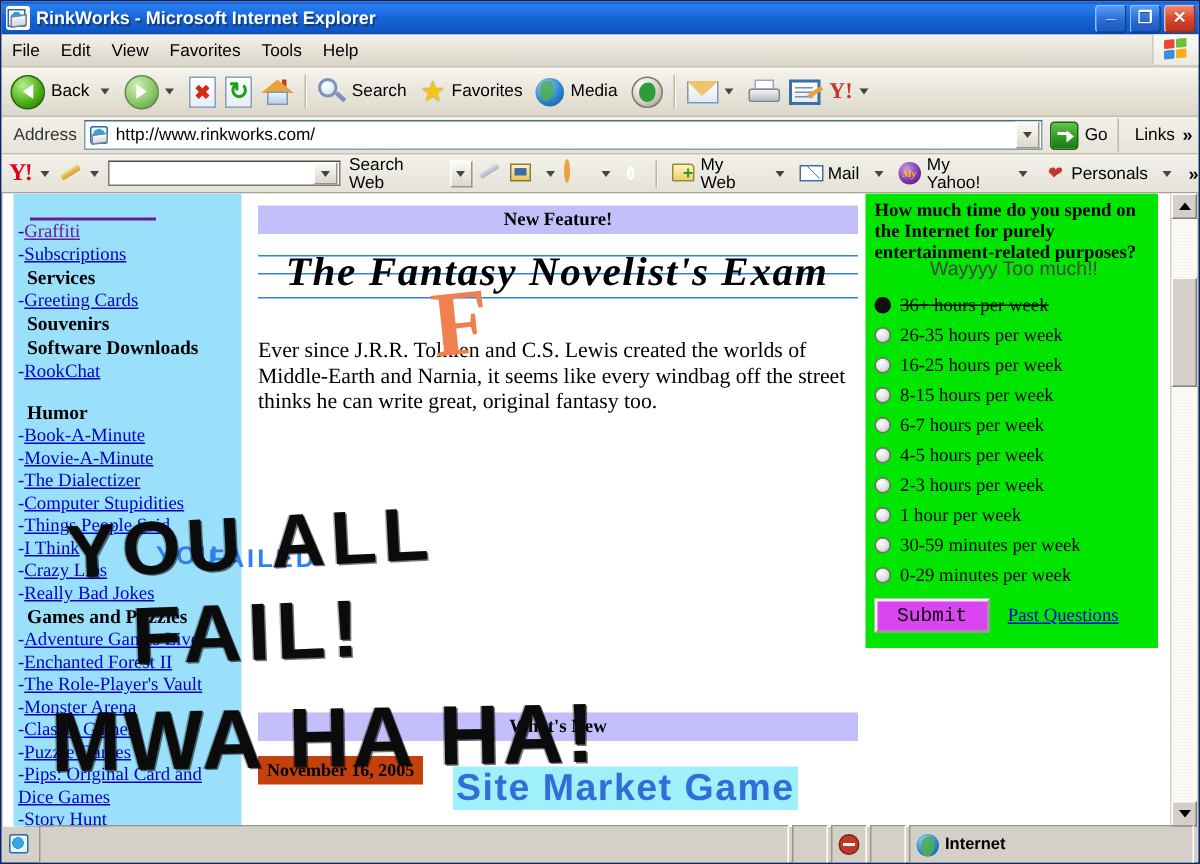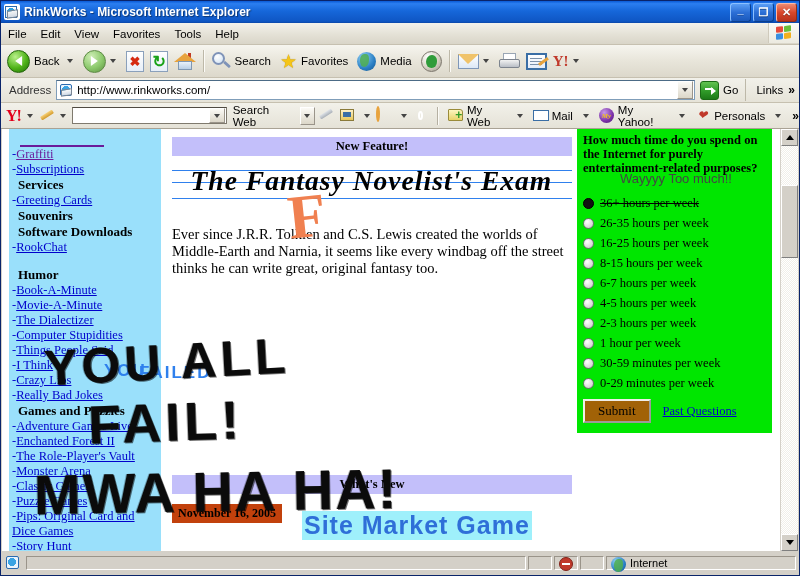--- a/index.html
+++ b/index.html
@@ -174,21 +174,21 @@
 
   
   .poll{position:absolute;left:575px;top:0;width:195px;background:#00e600;padding:4px 6px 10px 6px;box-sizing:border-box;}
   .pollq{font-family:"Liberation Serif",serif;font-weight:bold;font-size:12.5px;color:#000;line-height:14px;}
   .polloptrow{display:flex;align-items:center;margin-top:5px;font-family:"Liberation Serif",serif;font-size:12.5px;color:#000;}
   .radio{width:11px;height:11px;border-radius:50%;background:radial-gradient(circle at 35% 30%,#ffffff,#dcdcdc 60%,#b0b0b0);
     border:1px solid #6e6e6e;margin-right:6px;flex:0 0 auto;box-sizing:border-box;}
   .radio.sel{background:#111;border-color:#000;}
   .strike{text-decoration:line-through;text-decoration-thickness:1px;}
   .pollfoot{display:flex;align-items:center;margin-top:8px;gap:12px;}
-  .submitbtn{background:#a16207;border:2px outset #f0eee8;padding:2px 13px;font-family:Liberation Serif, serif;font-size:13px;color:#000;}
+  .submitbtn{background:#d946ef;border:2px outset #f0eee8;padding:2px 13px;font-family:Liberation Mono, monospace;font-size:13px;color:#000;}
   .pastq{color:#0000cc;text-decoration:underline;font-family:"Liberation Serif",serif;font-size:12.5px;}
 
   
   .graffiti{position:absolute;left:0;top:0;width:783px;height:424px;pointer-events:none;}
   .gtext{position:absolute;font-family:"Liberation Sans",sans-serif;font-weight:bold;white-space:nowrap;}
   .marker-black{color:#0b0b0b;text-shadow:1px 1px 0 rgba(0,0,0,.55),-1px 0 0 rgba(0,0,0,.3);}
   .marker-orange{color:#f08050;}
   .marker-blue{color:#2f80ed;}
 
   
@@ -196,21 +196,21 @@
      repeating-conic-gradient(#f1efe9 0% 25%, #ffffff 0% 50%) 0 0/2px 2px;border-left:1px solid #d4d0c8;}
   .sbbtn{width:17px;height:17px;background:#d4d0c8;border:1px solid;border-color:#fff #7f7f7f #7f7f7f #fff;box-sizing:border-box;
      display:flex;align-items:center;justify-content:center;}
   .sbbtn.down{position:absolute;bottom:0;left:0;}
   .sbthumb{position:absolute;left:0;top:56px;width:17px;height:73px;background:#d4d0c8;border:1px solid;border-color:#fff #7f7f7f #7f7f7f #fff;box-sizing:border-box;}
   .triup{width:0;height:0;border-left:4px solid transparent;border-right:4px solid transparent;border-bottom:5px solid #000;}
   .tridn{width:0;height:0;border-left:4px solid transparent;border-right:4px solid transparent;border-top:5px solid #000;}
 
   
   .statusbar{position:absolute;left:1px;right:1px;bottom:1px;height:22px;background:#d4d0c8;display:flex;align-items:center;gap:2px;padding:0 2px;}
-  .stcell{height:14px;border:1px solid;border-color:#9a948a #fff #fff #9a948a;box-sizing:border-box;display:flex;align-items:flex-start;padding:0 4px;}
+  .stcell{height:26px;border:1px solid;border-color:#9a948a #fff #fff #9a948a;box-sizing:border-box;display:flex;align-items:center;padding:0 4px;font-weight:bold;}
   .stmain{flex:1 1 auto;}
   .stsmall{width:24px;justify-content:center;}
   .stzone{width:190px;gap:4px;}
   .stzone .globe{width:15px;height:15px;}
   .stlbl{font-size:11px;color:#000;}
   .stie{width:18px;height:17px;position:relative;flex:0 0 auto;margin-right:2px;}
   .stie:before{content:"";position:absolute;left:2px;top:1px;width:13px;height:13px;border:1px solid #2a6ab0;border-radius:2px;
     background:radial-gradient(circle at 5px 5px,#3aa3e3 0 4px,#eaf4fd 4px);box-sizing:border-box;}
   .noentry{width:14px;height:14px;border-radius:50%;background:#c0392b;position:relative;border:1px solid #7f241a;box-sizing:border-box;}
   .noentry:after{content:"";position:absolute;left:2px;top:5px;width:8px;height:2px;background:#fff;}

